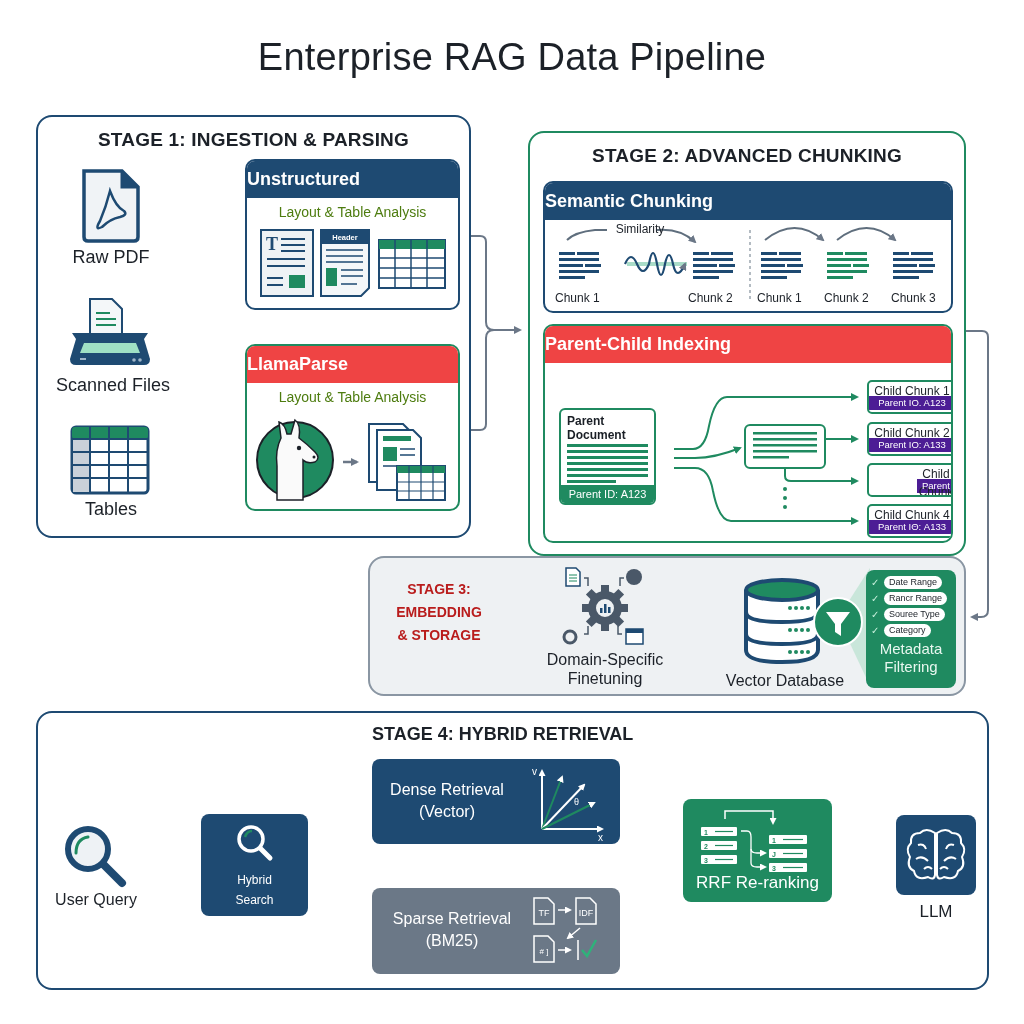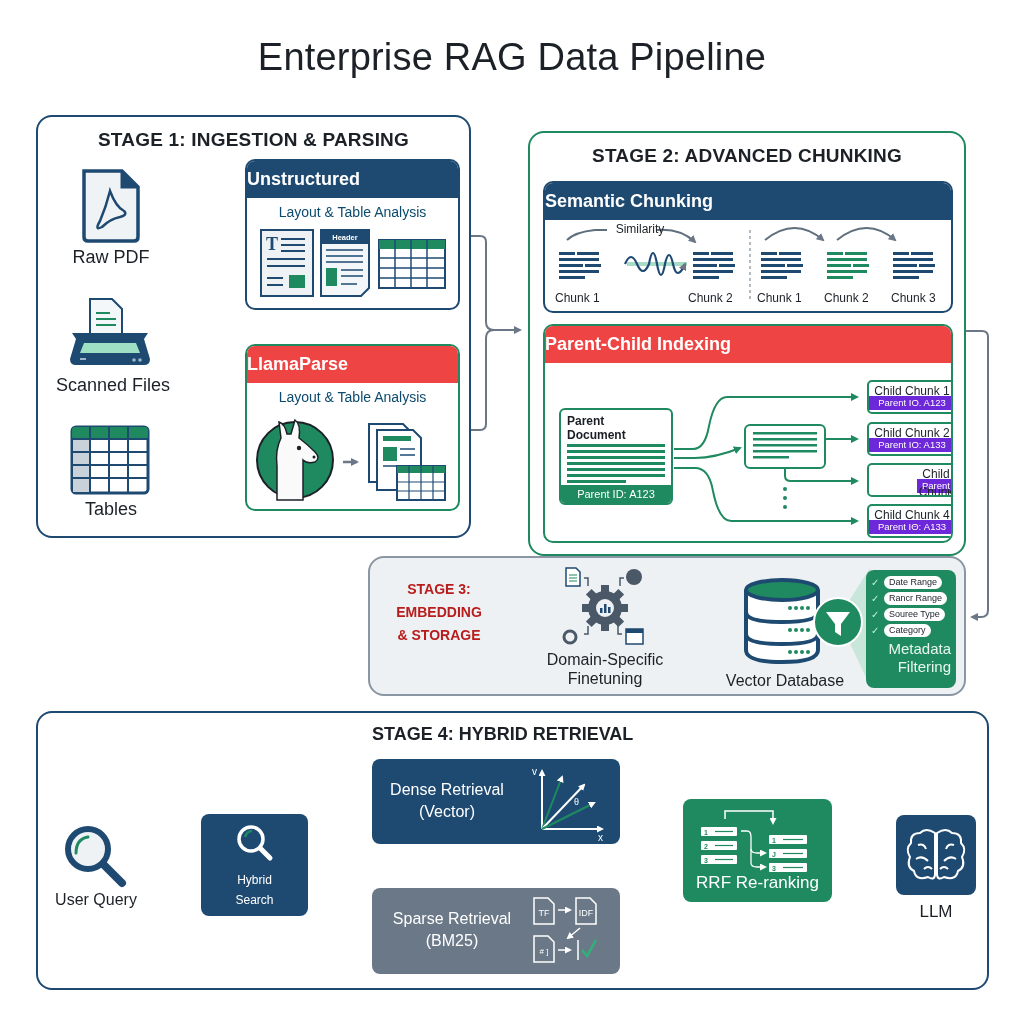--- a/index.html
+++ b/index.html
@@ -13,32 +13,32 @@
 
   #s1 { left: 36px; top: 115px; width: 435px; height: 423px; }
   #s2 { left: 528px; top: 131px; width: 438px; height: 425px; border-color: #1f8a60; }
   #s3 { left: 368px; top: 556px; width: 598px; height: 140px; border-color: #8a96a3; background: #eef1f3; }
   #s4 { left: 36px; top: 711px; width: 953px; height: 279px; }
 
   .card { position: absolute; border-radius: 10px; border: 2.5px solid #1e4a72; background: #fff; overflow: hidden; }
   .card .hdr { height: 37px; background: #1e4a72; color: #fff; font-size: 18px; text-align: left; line-height: 37px; font-weight: bold; }
   .card.green { border-color: #1f8a60; }
   .card.green .hdr { background: #ef4444; }
-  .sub { text-align: center; font-size: 14px; color: #0c4a6e; margin-top: 6px; }
+  .sub { text-align: center; font-size: 14px; color: #4d7c0f; margin-top: 6px; }
 
   .src-label { position: absolute; font-size: 18px; color: #1c2128; text-align: center; }
 
   .lines span { display: block; height: 3px; background: #1e4a72; margin-bottom: 3px; }
   .lines.green span { background: #1f8a60; }
 
   .chunk-label { position: absolute; font-size: 12px; color: #1c2128; }
 
   .child { position: absolute; left: 322px; width: 90px; height: 34px; border: 2px solid #1f8a60; border-radius: 5px; overflow: hidden; background: #fff; }
   .child .t { font-size: 12px; text-align: center; height: 14px; line-height: 18px; color: #1c2128; }
-  .child .b { background: #6d28d9; color: #fff; font-size: 9.5px; text-align: center; height: 14px; line-height: 14px; }
+  .child .b { background: #4c1d95; color: #fff; font-size: 9.5px; text-align: center; height: 14px; line-height: 14px; }
 
   .pill { display: inline-block; background: #fff; color: #1c2128; font-size: 9px; border-radius: 7px; padding: 1px 5px; line-height: 11px; }
   .filter-row { display: flex; align-items: center; gap: 3px; margin-bottom: 3px; }
   .filter-row .ck { color: #c8f0dc; font-size: 10px; width: 10px; }
 
   .blue-box { position: absolute; background: #1e4a72; border-radius: 8px; color: #fff; }
   .gray-box { position: absolute; background: #6b7887; border-radius: 8px; color: #fff; }
   .green-box { position: absolute; background: #1f8a60; border-radius: 8px; color: #fff; }
   svg { overflow: visible; }
 </style>
@@ -269,21 +269,21 @@
     <div class="chunk-label" style="left:10px;top:108px;">Chunk 1</div>
     <div class="chunk-label" style="left:143px;top:108px;">Chunk 2</div>
     <div class="chunk-label" style="left:212px;top:108px;">Chunk 1</div>
     <div class="chunk-label" style="left:279px;top:108px;">Chunk 2</div>
     <div class="chunk-label" style="left:346px;top:108px;">Chunk 3</div>
   </div>
 
   <div class="card green" style="left:13px;top:191px;width:410px;height:219px;">
     <div class="hdr">Parent-Child Indexing</div>
 
-    <div class="abs" style="left:14px;top:82px;width:114px;height:97px;border:2px solid #1f8a60;border-radius:6px;overflow:hidden;background:#fff;">
+    <div class="abs" style="left:14px;top:82px;width:97px;height:97px;border:2px solid #1f8a60;border-radius:6px;overflow:hidden;background:#fff;">
       <div style="font-size:12px;font-weight:bold;padding:4px 6px 2px;">Parent Document</div>
       <div class="lines green" style="padding:0 6px;">
         <span></span>
           <span></span>
           <span></span>
           <span></span>
           <span></span>
           <span></span>
           <span style="width:60%"></span>
       </div>
@@ -417,21 +417,21 @@
         <span class="pill">Rancr Range</span>
       </div>
     <div class="filter-row">
         <span class="ck">✓</span>
         <span class="pill">Souree Type</span>
       </div>
     <div class="filter-row">
         <span class="ck">✓</span>
         <span class="pill">Category</span>
       </div>
-    <div style="text-align:right;font-size:15px;line-height:18px;margin-top:2px;color:#e8f7ef;">
+    <div style="text-align:center;font-size:15px;line-height:18px;margin-top:2px;color:#e8f7ef;">
       <div>Metadata</div>
       <div>Filtering</div>
     </div>
   </div>
 </div>
 
 <div id="s4" class="stage">
   <div class="abs" style="left:334px;top:11px;font-size:18px;font-weight:bold;color:#1c2128;">STAGE 4: HYBRID RETRIEVAL</div>
 
   <svg class="abs" style="left:26px;top:112px;" width="66" height="66">

